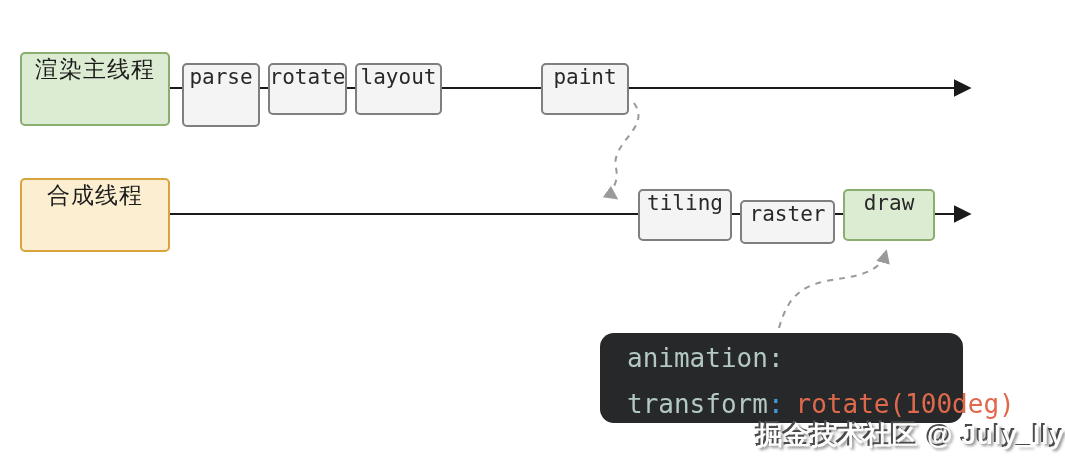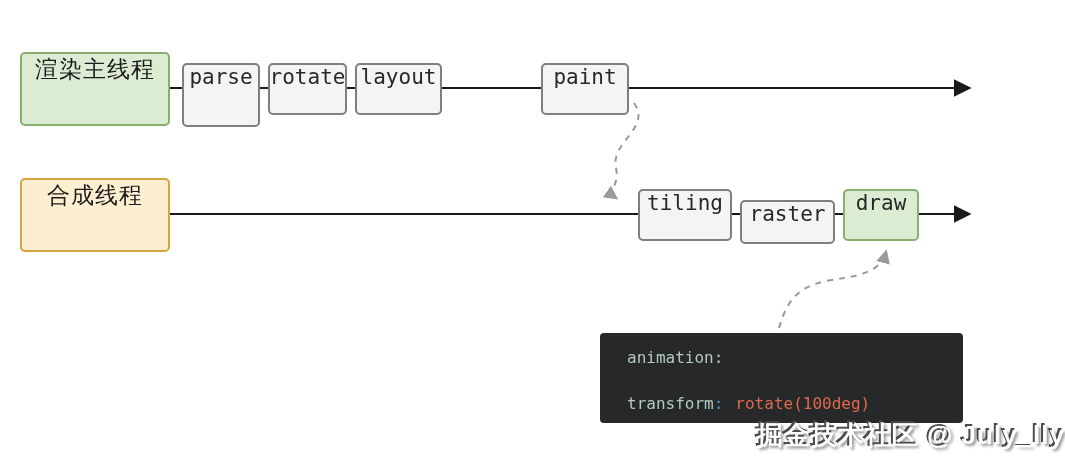--- a/index.html
+++ b/index.html
@@ -41,24 +41,24 @@
   }
   .stage-highlight{
     background:var(--highlight-stage-bg,#dcecd3);
     border:2px solid var(--highlight-stage-border,#8aae6f);
   }
 
   .code-panel{
     position:absolute;left:600px;top:333px;width:363px;height:90px;
     box-sizing:border-box;
     background:var(--code-panel-bg,#26282a);
-    border-radius:4px;
+    border-radius:14px;
     padding:13px 0 0 27px;
     font-family:"DejaVu Sans Mono","Liberation Mono",monospace;
-    font-size:16px;line-height:24px;
+    font-size:26px;line-height:24px;
   }
   .code-line{white-space:pre;margin-bottom:22px;}
   .code-prop{color:var(--code-property,#b3c8c2);}
   .colon-light{color:var(--code-property,#b3c8c2);}
   .colon-blue{color:var(--code-colon,#3f9cd9);}
   .code-value{color:var(--code-value,#e0694c);margin-left:12px;}
 
   .watermark{
     position:absolute;right:0;top:418px;z-index:5;
     font-size:26px;font-weight:bold;color:#fdfdfd;
@@ -109,21 +109,21 @@
   <div class="box stage-box" style="left:541px;top:63px;width:88px;height:52px;">
     <span>paint</span>
   </div>
 
   <div class="box stage-box" style="left:638px;top:189px;width:94px;height:52px;">
     <span>tiling</span>
   </div>
   <div class="box stage-box" style="left:740px;top:200px;width:95px;height:44px;">
     <span>raster</span>
   </div>
-  <div class="box stage-box stage-highlight" style="left:843px;top:189px;width:76px;height:52px;">
+  <div class="box stage-box stage-highlight" style="left:843px;top:189px;width:92px;height:52px;">
     <span>draw</span>
   </div>
 
   <div class="code-panel">
     <div class="code-line"><span class="code-prop">animation</span><span class="colon-light">:</span></div>
     <div class="code-line"><span class="code-prop">transform</span><span class="colon-blue">:</span><span class="code-value">rotate(100deg)</span></div>
   </div>
 
   <div class="watermark">掘金技术社区 @ July_lly</div>
 

